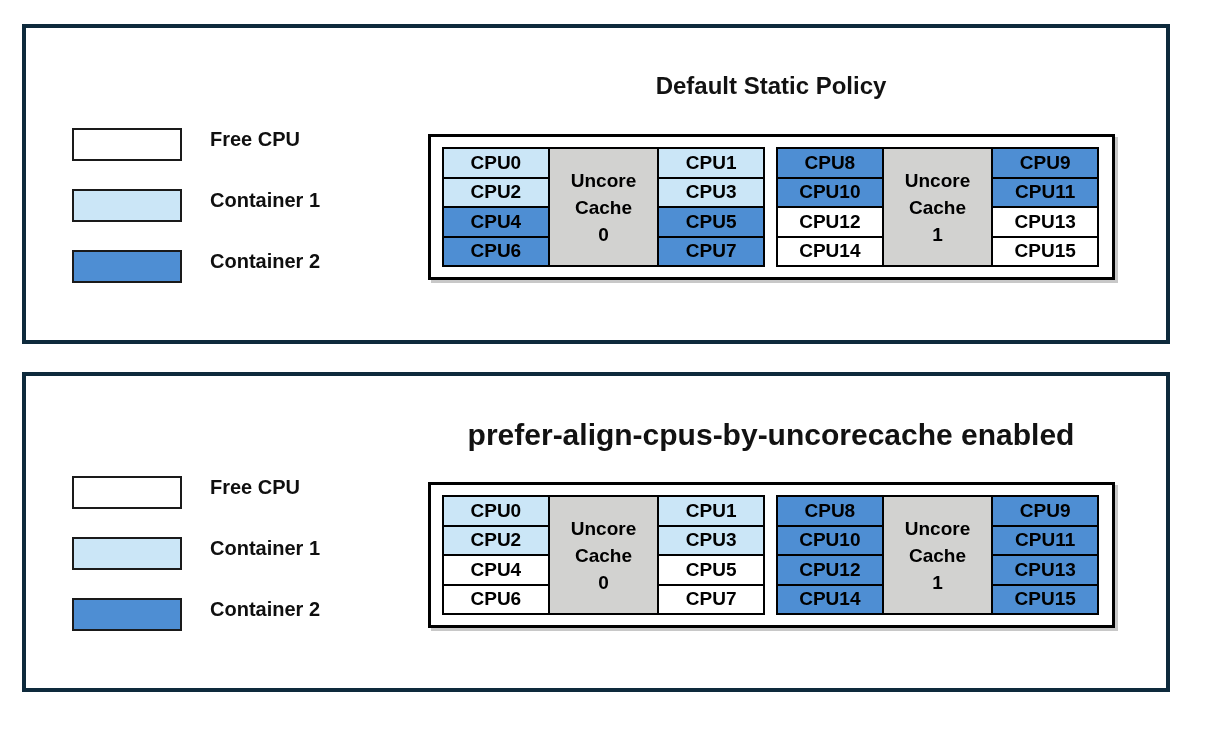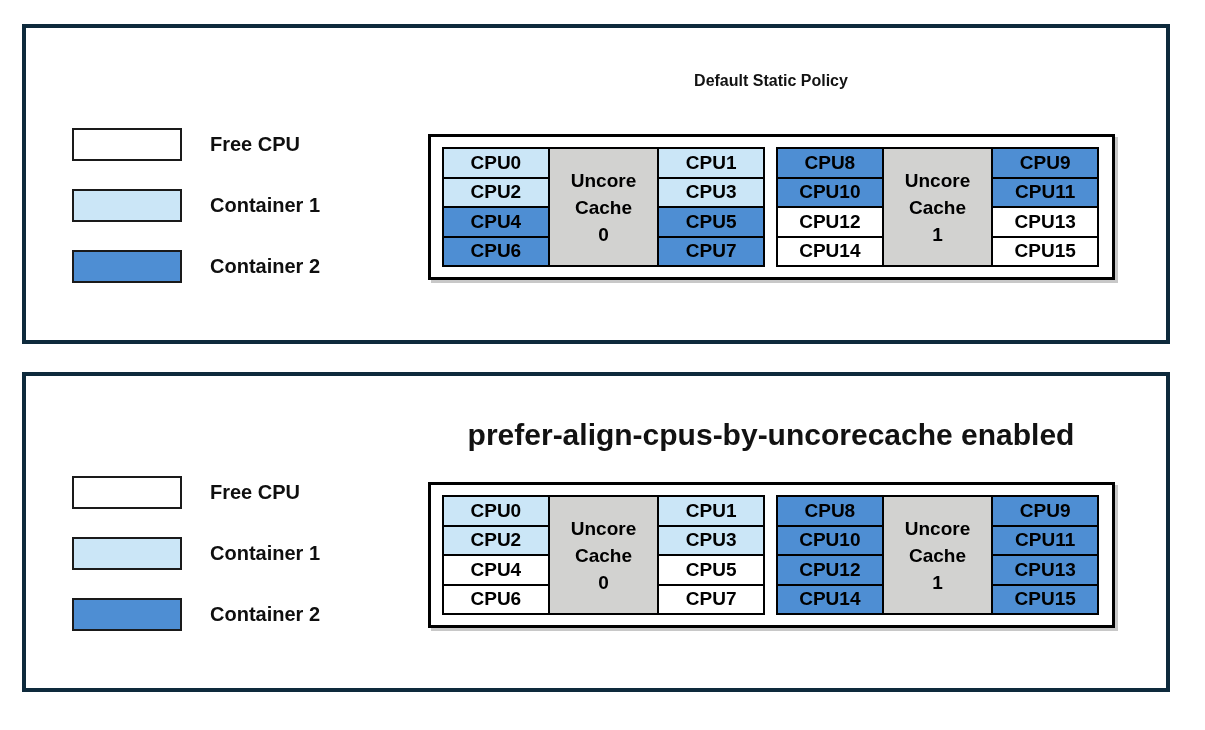--- a/index.html
+++ b/index.html
@@ -11,25 +11,25 @@
   }
   .panel{
     position:absolute;left:22px;width:1140px;height:312px;
     border:4px solid var(--panel-border,#0e2a3c);
     background:#ffffff;
   }
   #panel-0{top:24px;}
   #panel-1{top:372px;}
   .panel-title{
     position:absolute;left:400px;top:44px;width:690px;
-    text-align:center;font-size:16px;color:#121212;white-space:nowrap;
+    text-align:center;font-size:24px;color:#121212;white-space:nowrap;
   }
   .panel-title.title-lg{font-size:30px;top:42px;}
   .legend{position:absolute;left:46px;top:100px;}
-  .legend-item{display:flex;align-items:center;height:33px;margin-bottom:28px;}
+  .legend-item{display:flex;align-items:flex-start;height:33px;margin-bottom:28px;}
   .swatch{width:110px;height:33px;border:2px solid #1a1a1a;box-sizing:border-box;}
   .legend-label{margin-left:28px;font-size:20px;color:#0f0f0f;white-space:nowrap;}
   .diagram{
     position:absolute;left:402px;top:106px;width:687px;height:146px;
     box-sizing:border-box;border:3px solid #000;background:#fff;
     box-shadow:3px 3px 0 #c8c8c8;
     display:flex;gap:11px;padding:10px 13px 10px 11px;
   }
   .group{flex:1;display:flex;min-width:0;}
   .cpu-col{flex:1;display:flex;flex-direction:column;min-width:0;}

